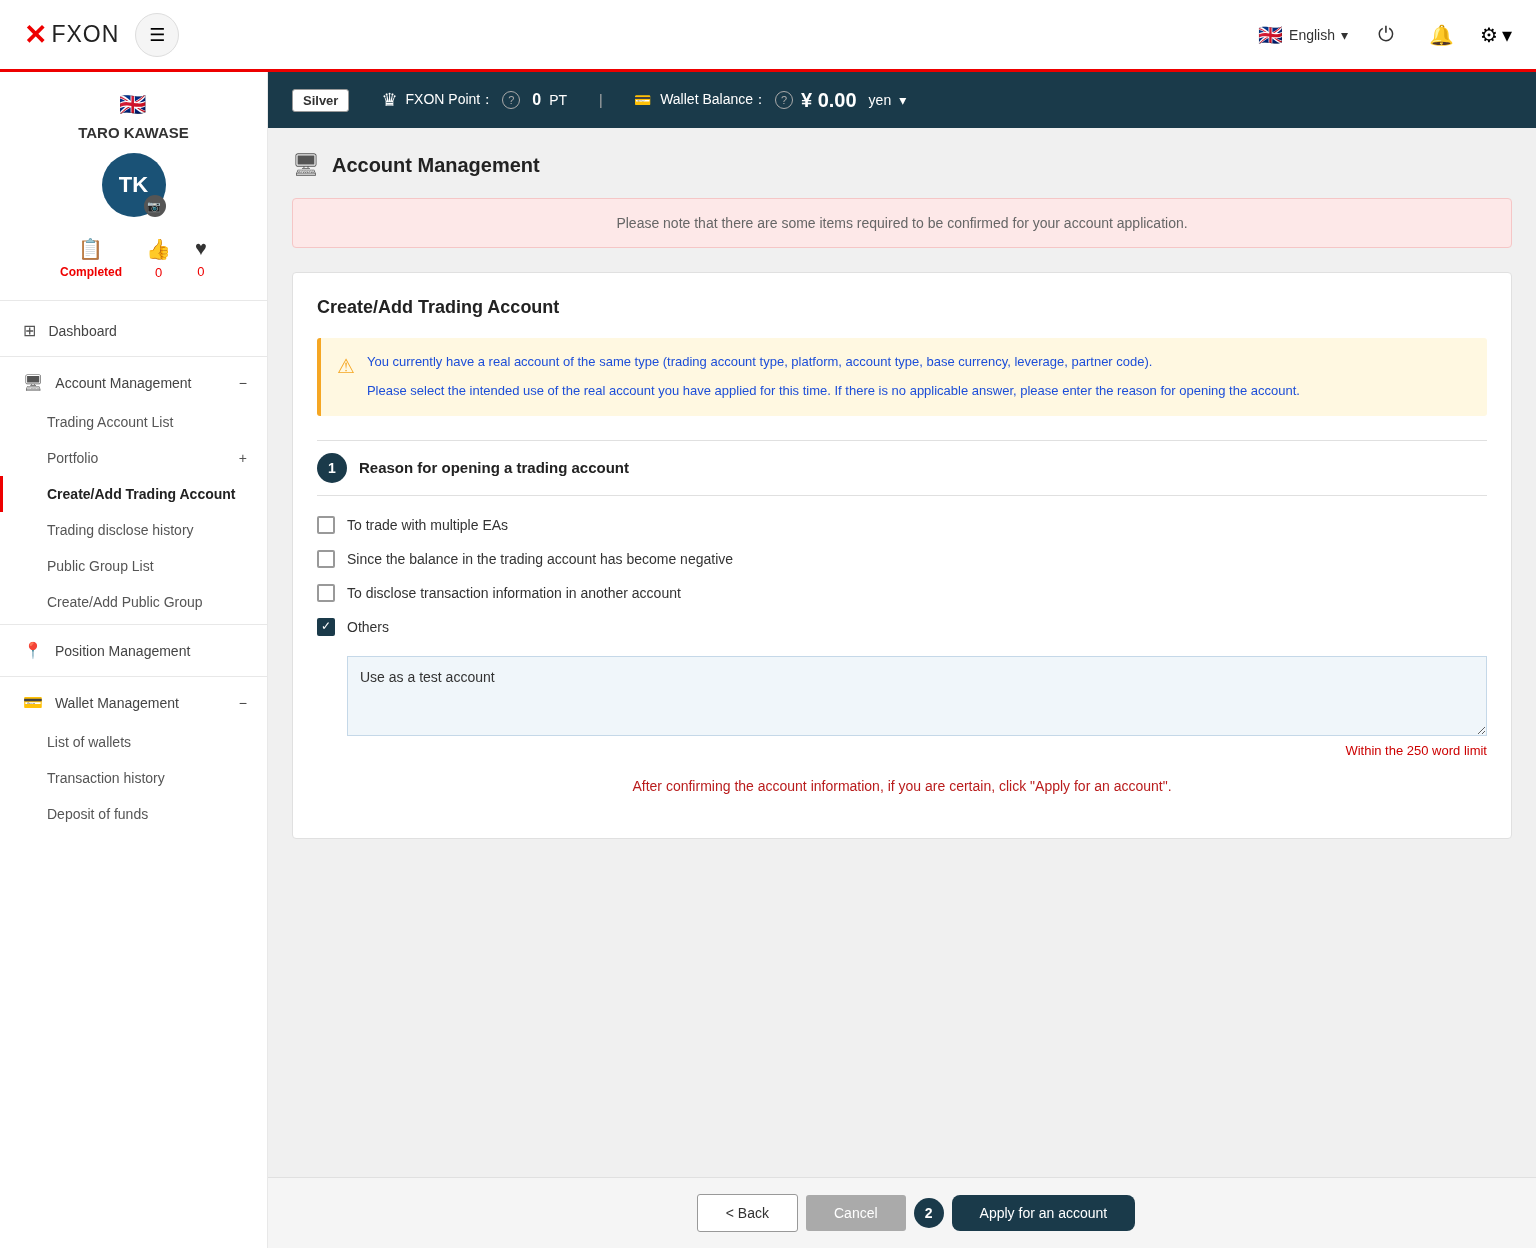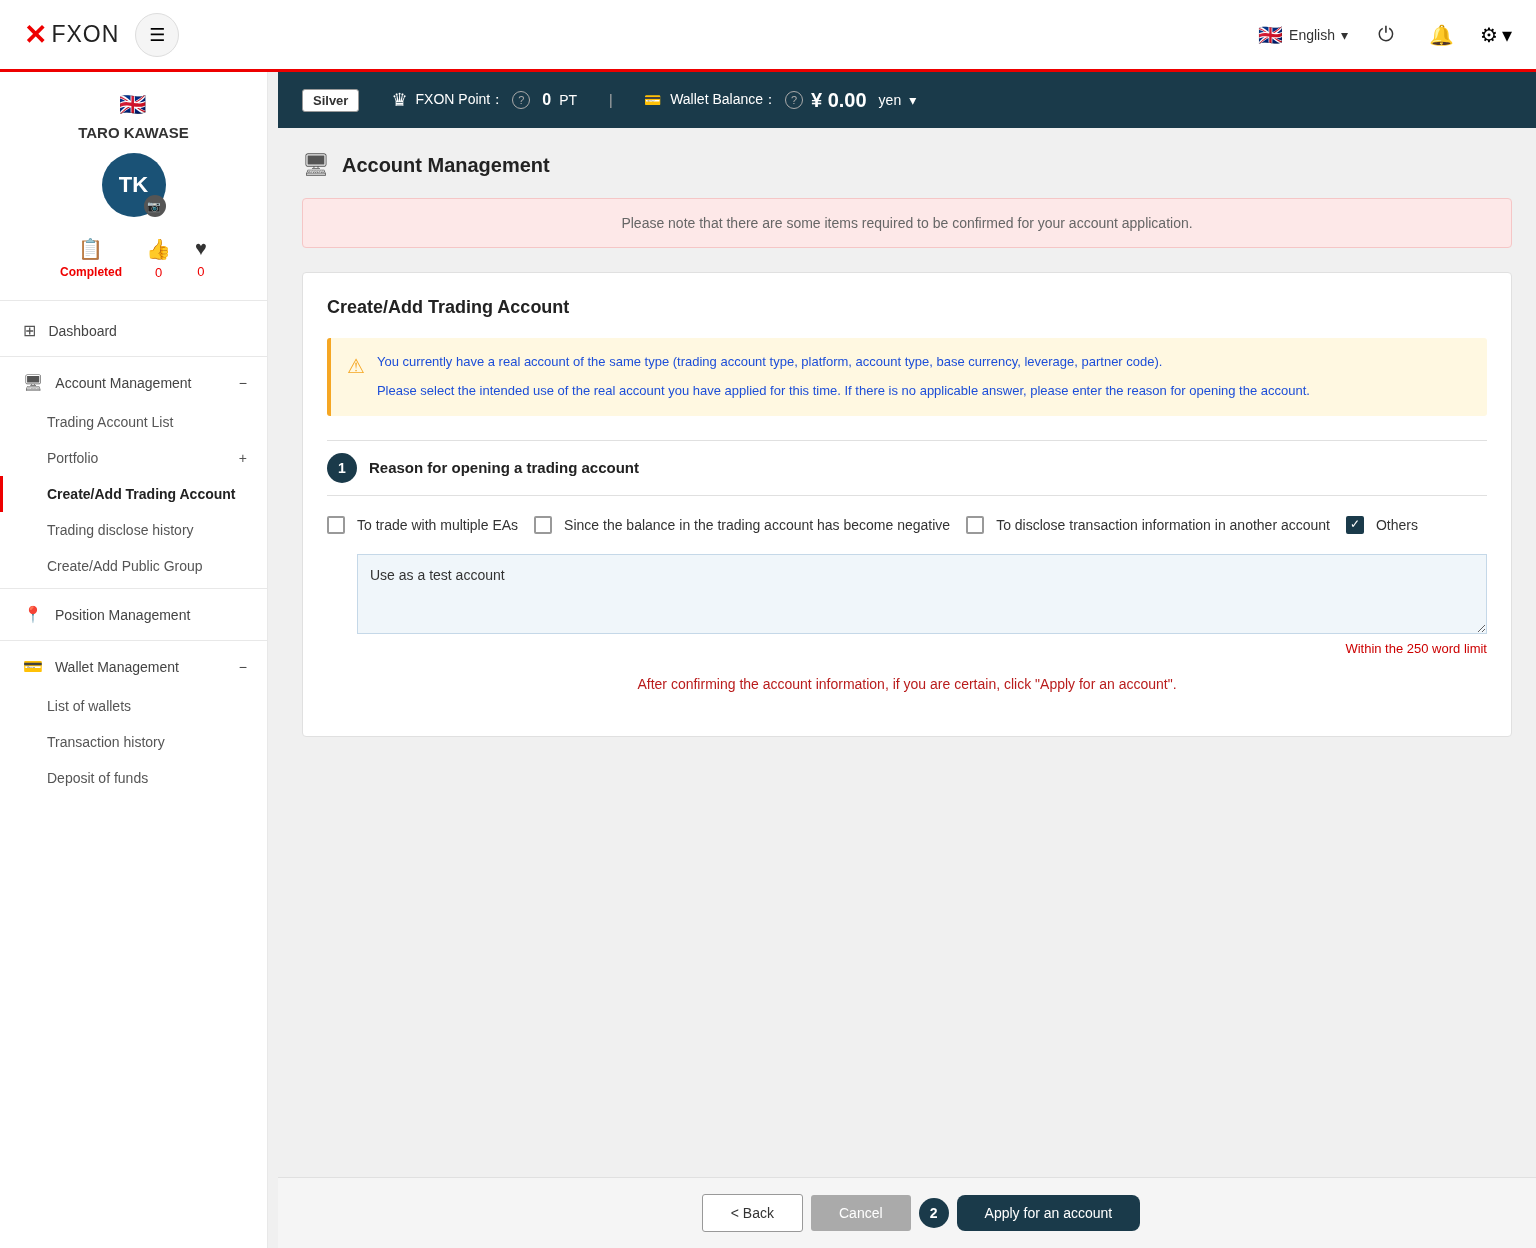--- a/index.html
+++ b/index.html
@@ -85,21 +85,21 @@
 
     
     .sub-nav-item {
       padding: 10px 20px 10px 44px; cursor: pointer; color: #555; font-size: 14px;
       border-left: 3px solid transparent;
       display: flex; align-items: center; justify-content: space-between;
     }
     .sub-nav-item.active { border-left: 3px solid #e00; color: #222; font-weight: 600; }
 
     
-    .main-content { flex: 1; overflow-y: auto; display: flex; flex-direction: column; padding-left: 10px; }
+    .main-content { flex: 1; overflow-y: auto; display: flex; flex-direction: column; }
 
     
     .header-bar {
       background: #1a3a4a; color: #fff; padding: 0 24px;
       height: 56px; display: flex; align-items: center; gap: 32px;
     }
     .silver-badge {
       border: 1px solid #999; color: #333; background: #fff;
       padding: 3px 10px; font-size: 13px; font-weight: 600; border-radius: 3px;
     }
@@ -139,21 +139,21 @@
       padding: 12px 0; border-top: 1px solid #e0e0e0; border-bottom: 1px solid #e0e0e0;
       margin-bottom: 20px;
     }
     .step-badge {
       width: 30px; height: 30px; background: #1a3a4a; color: #fff;
       border-radius: 50%; display: flex; align-items: center; justify-content: center;
       font-size: 14px; font-weight: 700; flex-shrink: 0;
     }
     .step-title { font-size: 15px; font-weight: 700; color: #222; }
 
-    .checkbox-list { display: flex; flex-direction: row; gap: 16px; margin-bottom: 20px; }
+    .checkbox-list { display: flex; flex-direction: column; gap: 16px; margin-bottom: 20px; }
     .checkbox-row { display: flex; align-items: center; gap: 12px; }
     .checkbox-box {
       width: 18px; height: 18px; border: 2px solid #999; border-radius: 2px;
       flex-shrink: 0; background: #fff; cursor: pointer;
     }
     .checkbox-box.checked { background: #1a3a4a; border-color: #1a3a4a; position: relative; }
     .checkbox-box.checked::after {
       content: '✓'; color: #fff; font-size: 12px;
       position: absolute; top: -1px; left: 2px;
     }
@@ -279,20 +279,23 @@
         <span>Portfolio</span>
         <span>+</span>
       </div>
       <div class="sub-nav-item active">
         <span>Create/Add Trading Account</span>
       </div>
       <div class="sub-nav-item">
         <span>Trading disclose history</span>
       </div>
       <div class="sub-nav-item">
+        <span>Public Group List</span>
+      </div>
+      <div class="sub-nav-item">
         <span>Create/Add Public Group</span>
       </div>
 
       <hr class="nav-divider">
 
       <div class="nav-item">
         <div class="nav-item-left">
           <span class="nav-icon">📍</span>
           <span class="nav-label">Position Management</span>
         </div>

